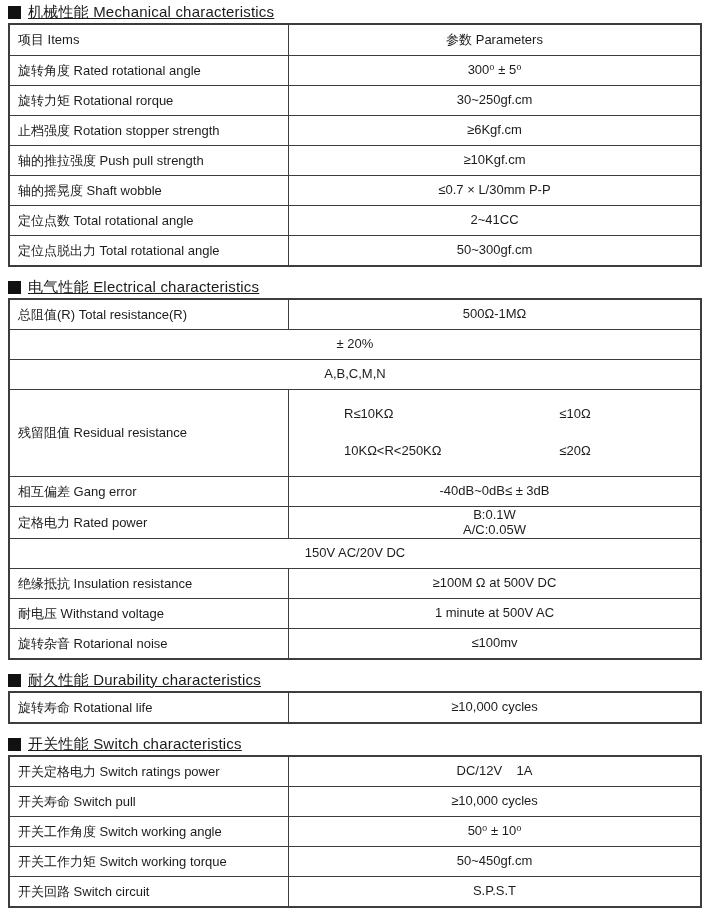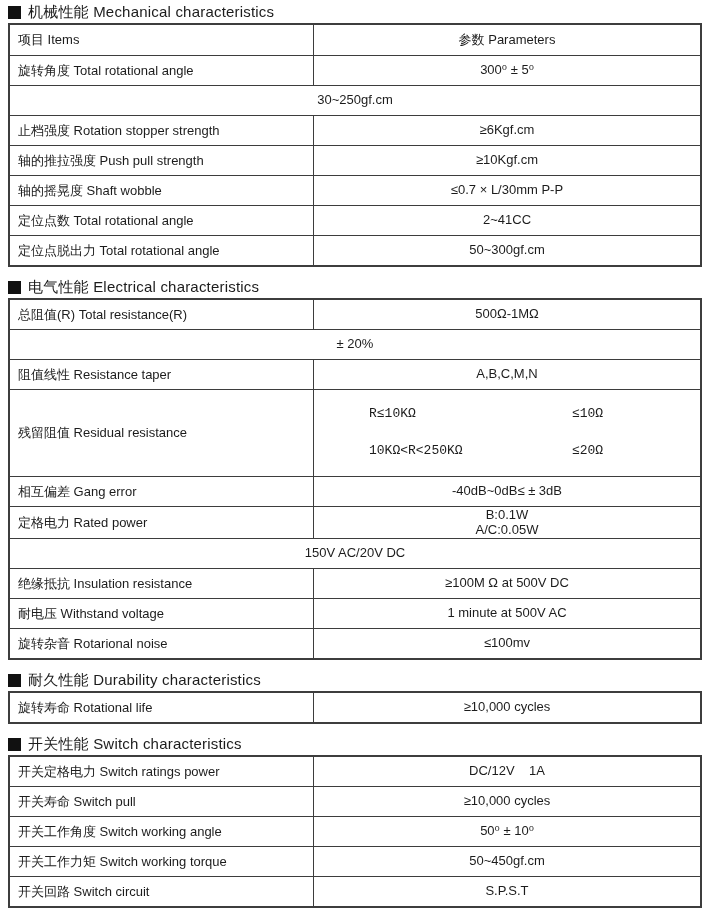--- a/index.html
+++ b/index.html
@@ -11,38 +11,39 @@
     color: #1c1c1c;
     -webkit-font-smoothing: antialiased;
   }
   .page { padding: 4px 5px 0 8px; }
 
   .section-title {
     display: flex; align-items: center;
     height: 16px; margin: 0 0 3px 0;
     font-size: 15px; letter-spacing: 0.2px;
     white-space: nowrap;
+    text-decoration: underline;
   }
   .section-title .bullet {
     display: inline-block; width: 13px; height: 13px;
     background: #111111; margin-right: 7px; flex: 0 0 auto;
   }
   .tbl {
     width: 694px;
     border: 2px solid #3d3d3d;
     box-sizing: border-box;
     margin-bottom: 12px;
     background: #ffffff;
   }
   .row { display: flex; align-items: stretch; min-height: 29px; }
   .row + .row { border-top: 1.5px solid #3d3d3d; }
   .row.h30 { min-height: 30px; }
   .row.h86 { min-height: 86px; }
   .cl {
-    width: 304px; flex: 0 0 auto;
+    width: 279px; flex: 0 0 auto;
     border-right: 1.5px solid #3d3d3d;
     box-sizing: border-box;
     display: flex; align-items: center;
     padding: 2px 4px 2px 8px;
     text-align: left;
   }
   .cv {
     flex: 1 1 auto;
     display: flex; align-items: center; justify-content: center;
     text-align: center;
@@ -50,21 +51,20 @@
     line-height: 1.12;
     padding: 1px 4px;
   }
   
   .cv-sub {
     flex-direction: column;
     align-items: stretch;
     justify-content: space-around;
     padding: 6px 0;
     white-space: normal;
-    font-family: Liberation Mono, monospace;
   }
   .subline { display: flex; align-items: center; }
   .subline .cond {
     flex: 0 0 auto; width: 150px; margin-left: 55px;
     text-align: left; white-space: pre-wrap;
   }
   .subline .subval {
     flex: 1 1 auto; text-align: center; padding-right: 44px;
     white-space: pre-wrap;
   }
@@ -77,24 +77,25 @@
   <div class="section-title">
     <span class="bullet"></span>
     <span>机械性能  Mechanical characteristics</span>
   </div>
   <div class="tbl">
     <div class="row h30">
       <div class="cl">项目 Items</div>
       <div class="cv">参数 Parameters</div>
     </div>
     <div class="row">
-      <div class="cl">旋转角度 Total rotational angle</div>
+      <div class="cl">旋转角度 Rated rotational angle</div>
       <div class="cv">300⁰ ± 5⁰</div>
     </div>
     <div class="row">
+      <div class="cl">旋转力矩 Rotational rorque</div>
       <div class="cv">30~250gf.cm</div>
     </div>
     <div class="row">
       <div class="cl">止档强度 Rotation stopper strength</div>
       <div class="cv">≥6Kgf.cm</div>
     </div>
     <div class="row">
       <div class="cl">轴的推拉强度 Push pull strength</div>
       <div class="cv">≥10Kgf.cm</div>
     </div>
@@ -118,21 +119,20 @@
   </div>
   <div class="tbl">
     <div class="row">
       <div class="cl">总阻值(R) Total resistance(R)</div>
       <div class="cv">500Ω-1MΩ</div>
     </div>
     <div class="row">
       <div class="cv">± 20%</div>
     </div>
     <div class="row">
-      <div class="cl">阻值线性 Resistance taper</div>
       <div class="cv">A,B,C,M,N</div>
     </div>
     <div class="row h86">
       <div class="cl">残留阻值 Residual resistance</div>
       <div class="cv cv-sub">
         <div class="subline">
           <span class="cond">R≤10KΩ</span>
           <span class="subval">≤10Ω</span>
         </div>
         <div class="subline">

